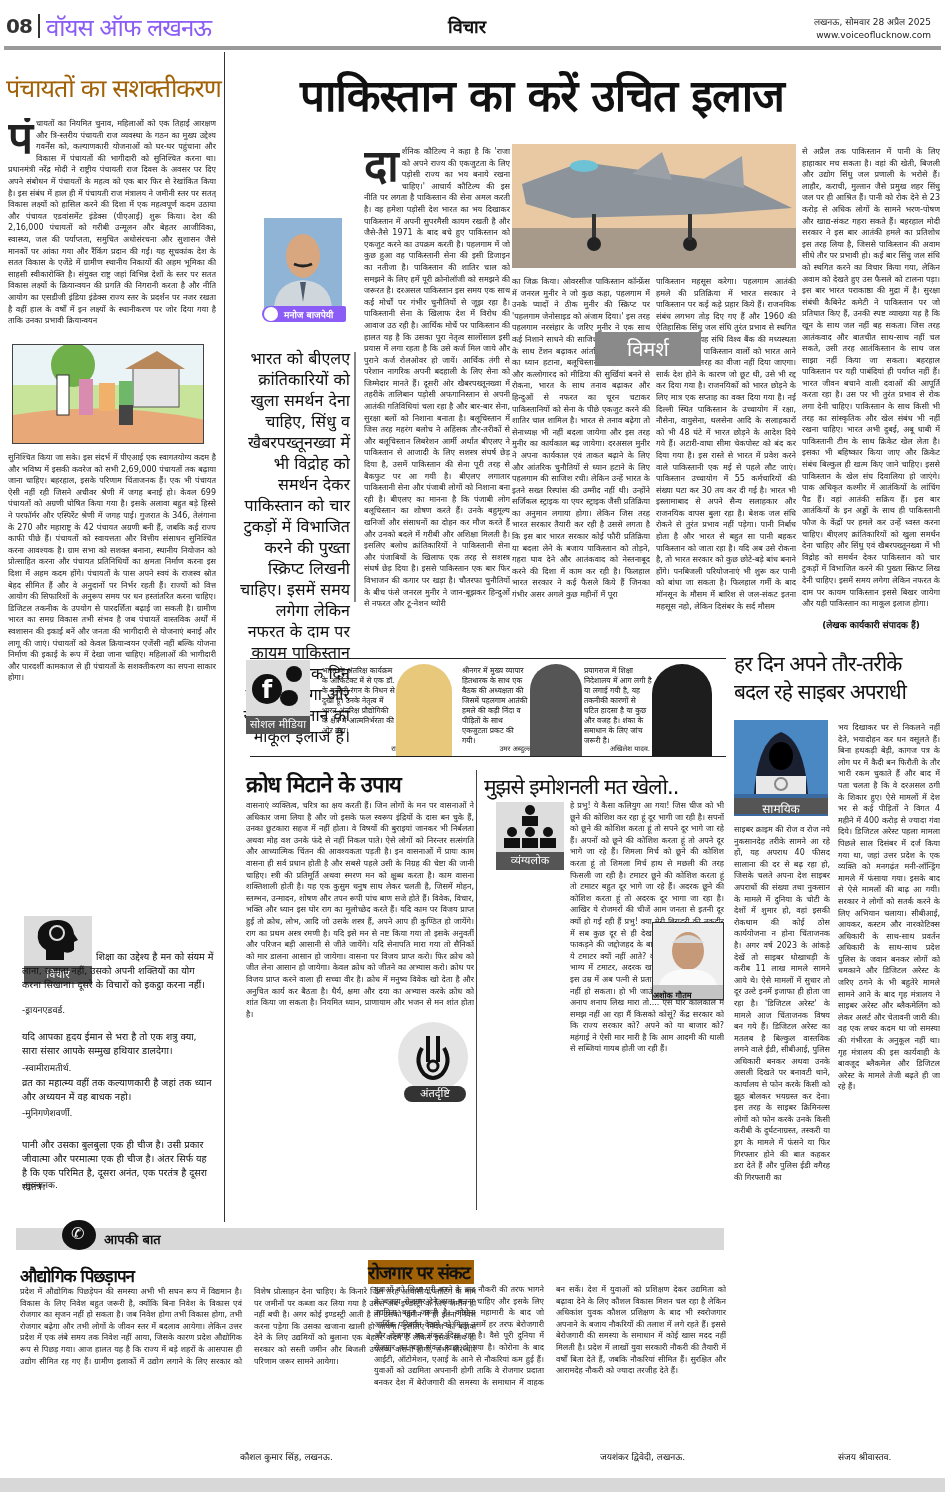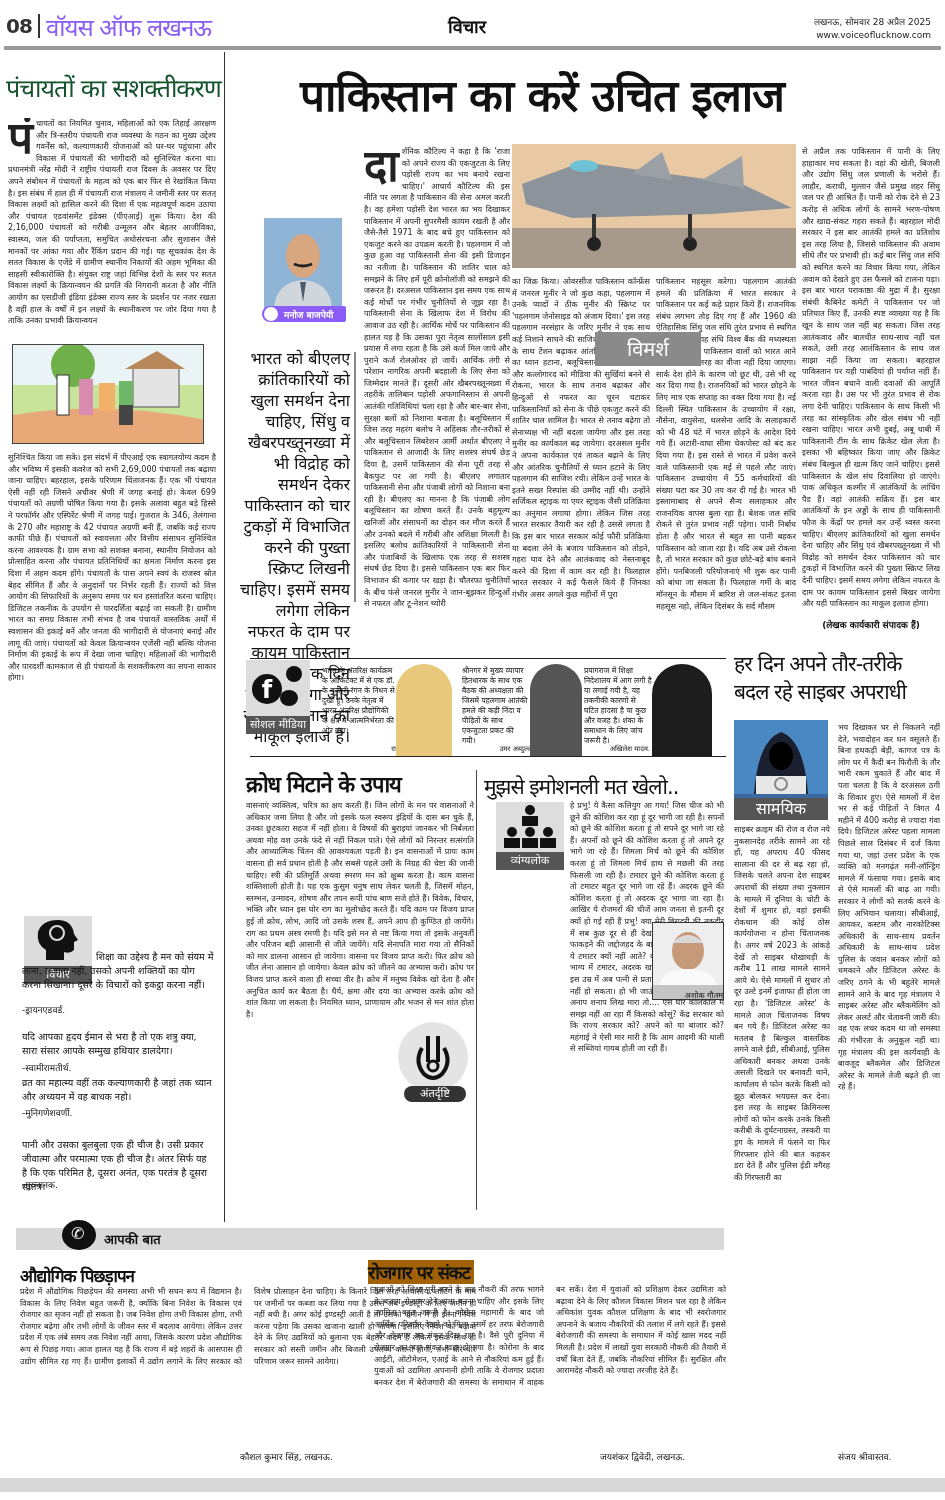--- a/index.html
+++ b/index.html
@@ -6,21 +6,21 @@
 body{width:945px;height:1500px;background:#fff;font-family:"DejaVu Sans",sans-serif;color:#111;position:relative;overflow:hidden}
 .abs{position:absolute}
 .masthead{left:0;top:0;width:945px;height:46px}
 .pgno{left:6px;top:14px;font-size:20px;font-weight:bold;color:#333;letter-spacing:-1px}
 .pgsep{left:38px;top:14px;width:2px;height:24px;background:#333}
 .paper-name{left:46px;top:10px;font-size:24px;font-weight:normal;color:#8b5cf6;letter-spacing:-1px}
 .section-name{left:448px;top:14px;font-size:18px;font-weight:bold}
 .dateline{right:14px;top:16px;font-size:9px;text-align:right;line-height:13px;color:#222}
 .rule-top{left:4px;top:46px;width:937px;height:4px;background:#9a9a9a}
 .col-sep{width:1px;background:#333}
-.headline-left{left:6px;top:70px;font-size:25px;color:#14532d;letter-spacing:-1px}
+.headline-left{left:6px;top:70px;font-size:25px;color:#a16207;letter-spacing:-1px}
 .main-headline{left:300px;top:64px;font-size:44px;font-weight:bold;color:#111;letter-spacing:-1px}
 .body-text{font-size:8px;line-height:11.6px;text-align:justify;color:#222;overflow:hidden}
 .drop{float:left;font-size:44px;line-height:40px;font-weight:bold;margin-right:3px}
 .img-box{overflow:hidden}
 .pullquote{font-size:18px;line-height:25px;text-align:right;color:#111}
 .label-box{background:#8a8a8a;color:#fff;text-align:center;font-size:20px}
 .small-label{background:#555;color:#fff;text-align:center;font-size:11px}
 .sub-head{font-weight:bold;color:#111;letter-spacing:-1px}
 .quote{font-size:10px;line-height:15px}
 .attrib{font-size:9px;}
@@ -152,21 +152,21 @@
 
 <div class="abs sub-head" style="left:734px;top:650px;width:206px;font-size:21px;line-height:28px;font-weight:normal">हर दिन अपने तौर-तरीके बदल रहे साइबर अपराधी</div>
 <div class="abs" style="left:734px;top:720px;width:94px;height:96px;background:#3a6aa0">
   <svg width="94" height="74" viewBox="0 0 94 74">
     <rect width="94" height="74" fill="#4a88c4"></rect>
     <path d="M20 74 Q24 20 47 12 Q70 20 74 74Z" fill="#1a2030"></path>
     <ellipse cx="47" cy="36" rx="12" ry="14" fill="#000"></ellipse>
     <rect x="22" y="56" width="50" height="18" fill="#e8e8e8"></rect>
     <circle cx="47" cy="64" r="6" fill="none" stroke="#888" stroke-width="2"></circle>
   </svg>
-  <div class="small-label" style="height:22px;line-height:22px;font-size:16px">सामयिक</div>
+  <div class="small-label" style="height:16px;line-height:22px;font-size:12px">सामयिक</div>
 </div>
 <div class="abs body-text" style="left:734px;top:824px;width:96px;height:620px">साइबर क्राइम की रोज व रोज नये नुकसानदेह तरीके सामने आ रहे हों, यह अपराध 40 फीसद सालाना की दर से बढ़ रहा हो, जिसके चलते अपना देश साइबर अपराधों की संख्या तथा नुकसान के मामले में दुनिया के चोटी के देशों में शुमार हो, वहां इसकी रोकथाम की कोई ठोस कार्ययोजना न होना चिंताजनक है। अगर वर्ष 2023 के आंकड़े देखें तो साइबर धोखाधड़ी के करीब 11 लाख मामले सामने आये थे। ऐसे मामलों में सुधार तो दूर उल्टे इनमें इजाफा ही होता जा रहा है। 'डिजिटल अरेस्ट' के मामले आज चिंताजनक विषय बन गये हैं। डिजिटल अरेस्ट का मतलब है बिल्कुल वास्तविक लगने वाले ईडी, सीबीआई, पुलिस अधिकारी बनकर अथवा उनके असली दिखते पर बनावटी थाने, कार्यालय से फोन करके किसी को झूठ बोलकर भयग्रस्त कर देना। इस तरह के साइबर क्रिमिनल्स लोगों को फोन करके उनके किसी करीबी के दुर्घटनाग्रस्त, तस्करी या ड्रग के मामले में फंसने या फिर गिरफ्तार होने की बात कहकर डरा देते हैं और पुलिस ईडी वगैरह की गिरफ्तारी का</div>
 <div class="abs body-text" style="left:838px;top:722px;width:102px;height:722px">भय दिखाकर घर से निकलने नहीं देते, भयादोहन कर धन वसूलते हैं। बिना हथकड़ी बेड़ी, कागज पत्र के लोग घर में कैदी बन फिरौती के तौर भारी रकम चुकाते हैं और बाद में पता चलता है कि वे दरअसल ठगी के शिकार हुए। ऐसे मामलों में देश भर से कई पीड़ितों ने विगत 4 महीने में 400 करोड़ से ज्यादा गंवा दिये। डिजिटल अरेस्ट पहला मामला पिछले साल दिसंबर में दर्ज किया गया था, जहां उत्तर प्रदेश के एक व्यक्ति को मनगढ़ंत मनी-लॉन्ड्रिंग मामले में फंसाया गया। इसके बाद से ऐसे मामलों की बाढ़ आ गयी। सरकार ने लोगों को सतर्क करने के लिए अभियान चलाया। सीबीआई, आयकर, कस्टम और नारकोटिक्स अधिकारी के साथ-साथ प्रवर्तन अधिकारी के साथ-साथ प्रदेश पुलिस के जवान बनकर लोगों को धमकाने और डिजिटल अरेस्ट के जरिए ठगने के भी बहुतेरे मामले सामने आने के बाद गृह मंत्रालय ने साइबर अरेस्ट और ब्लैकमेलिंग को लेकर अलर्ट और चेतावनी जारी की। वह एक लचर कदम था जो समस्या की गंभीरता के अनुकूल नहीं था। गृह मंत्रालय की इस कार्यवाही के बावजूद ब्लैकमेल और डिजिटल अरेस्ट के मामले तेजी बढ़ते ही जा रहे हैं।</div>
 <div class="abs byline" style="left:838px;top:1450px;width:102px">संजय श्रीवास्तव.</div>
 
 <div class="abs sub-head" style="left:246px;top:768px;font-size:22px">क्रोध मिटाने के उपाय</div>
 <div class="abs body-text" style="left:246px;top:800px;width:228px;height:420px">वासनाएं व्यक्तित्व, चरित्र का क्षय करती हैं। जिन लोगों के मन पर वासनाओं ने अधिकार जमा लिया है और जो इसके फल स्वरूप इंद्रियों के दास बन चुके हैं, उनका छुटकारा सहज में नहीं होता। वे विषयों की बुराइयां जानकर भी निर्बलता अथवा मोह वश उनके फंदे से नहीं निकल पाते। ऐसे लोगों को निरन्तर सत्संगति और आध्यात्मिक चिंतन की आवश्यकता पड़ती है। इन वासनाओं में प्रायः काम वासना ही सर्व प्रधान होती है और सबसे पहले उसी के निग्रह की चेष्टा की जानी चाहिए। स्त्री की प्रतिमूर्ति अथवा स्मरण मन को क्षुब्ध करता है। काम वासना शक्तिशाली होती है। यह एक कुसुम धनुष साथ लेकर चलती है, जिसमें मोहन, स्तम्भन, उन्मादन, शोषण और तपन रूपी पांच बाण सजे होते हैं। विवेक, विचार, भक्ति और ध्यान इस घोर राग का मूलोच्छेद करते हैं। यदि काम पर विजय प्राप्त हुई तो क्रोध, लोभ, आदि जो उसके शस्त्र हैं, अपने आप ही कुण्ठित हो जायेंगे। राग का प्रथम अस्त्र रमणी है। यदि इसे मन से नष्ट किया गया तो इसके अनुवर्ती और परिजन बड़ी आसानी से जीते जायेंगे। यदि सेनापति मारा गया तो सैनिकों को मार डालना आसान हो जायेगा। वासना पर विजय प्राप्त करो। फिर क्रोध को जीत लेना आसान हो जायेगा। केवल क्रोध को जीतने का अभ्यास करो। क्रोध पर विजय प्राप्त करने वाला ही सच्चा वीर है। क्रोध में मनुष्य विवेक खो देता है और अनुचित कार्य कर बैठता है। धैर्य, क्षमा और दया का अभ्यास करके क्रोध को शांत किया जा सकता है। नियमित ध्यान, प्राणायाम और भजन से मन शांत होता है।</div>
 <div class="abs" style="left:398px;top:1022px;width:70px;height:70px;border-radius:50%;background:#e4e4e4">
   <svg width="70" height="70" viewBox="0 0 70 70">
     <path d="M30 14 L30 40 M40 14 L40 40 M24 26 Q16 40 26 52 Q35 60 44 52 Q54 40 46 26" stroke="#111" stroke-width="4" fill="none"></path>
@@ -191,21 +191,21 @@
   <div class="small-label" style="height:18px;line-height:18px">व्यंग्यलोक</div>
 </div>
 <div class="abs body-text" style="left:570px;top:800px;width:154px;height:400px;text-indent:0">हे प्रभु! ये कैसा कलियुग आ गया! जिस चीज को भी छूने की कोशिश कर रहा हूं दूर भागी जा रही है। सपनों को छूने की कोशिश करता हूं तो सपने दूर भागे जा रहे हैं। अपनों को छूने की कोशिश करता हूं तो अपने दूर भागे जा रहे हैं। शिमला मिर्च को छूने की कोशिश करता हूं तो शिमला मिर्च हाथ से मछली की तरह फिसली जा रही है। टमाटर छूने की कोशिश करता हूं तो टमाटर बहुत दूर भागे जा रहे हैं। अदरक छूने की कोशिश करता हूं तो अदरक दूर भागा जा रहा है। आखिर ये रोजमर्रा की चीजें आम जनता से इतनी दूर क्यों हो गई रही हैं प्रभु! क्या मेरी बिरादरी की तकदीर में सब कुछ दूर से ही देखना लिखा है प्रभु? लाख फाकड़ने की जद्दोजहद के बाद भी मेरे हाथ में आखिर ये टमाटर क्यों नहीं आते? क्या इन दिनों मेरे मुंह के भाग्य में टमाटर, अदरक खाना नहीं लिखा है? प्रभु! इस उम्र में अब पत्नी से प्रताड़ित होकर तुलसीदास भी नहीं हो सकता। हो भी जाऊं तो आदिपुरुष की तरह अनाप शनाप लिख मारा तो.... ऐसे घोर कलिकाल में समझ नहीं आ रहा मैं किसको कोसूं? केंद्र सरकार को कि राज्य सरकार को? अपने को या बाजार को? महंगाई ने ऐसी मार मारी है कि आम आदमी की थाली से सब्जियां गायब होती जा रही हैं।</div>
 <div class="abs" style="left:652px;top:922px;width:72px;height:78px;background:#c4c4c4;border:1px solid #333">
   <svg width="70" height="62" viewBox="0 0 70 62">
     <rect width="70" height="62" fill="#eee"></rect>
     <ellipse cx="35" cy="28" rx="16" ry="19" fill="#c69a78"></ellipse>
     <path d="M19 20 Q35 4 51 20" fill="#d8d8d8"></path>
     <path d="M6 62 Q10 46 35 46 Q60 46 64 62Z" fill="#fafafa"></path>
   </svg>
-  <div style="height:14px;font-size:8px;text-align:right;line-height:14px;font-weight:normal">अशोक गौतम</div>
+  <div style="height:14px;font-size:8px;text-align:left;line-height:14px;font-weight:bold">अशोक गौतम</div>
 </div>
 
 <div class="abs grey-band" style="left:16px;top:1228px;width:708px;height:22px"></div>
 <div class="abs" style="left:62px;top:1220px;width:34px;height:30px;border-radius:50%;background:#111">
   <span style="position:absolute;left:9px;top:4px;color:#fff;font-size:16px">✆</span>
 </div>
 <div class="abs" style="left:104px;top:1230px;font-size:13px;font-weight:bold">आपकी बात</div>
 
 <div class="abs sub-head" style="left:20px;top:1264px;font-size:17px">औद्योगिक पिछड़ापन</div>
 <div class="abs body-text" style="left:20px;top:1286px;width:456px;height:160px;column-count:2;column-gap:12px">प्रदेश में औद्योगिक पिछड़ेपन की समस्या अभी भी सघन रूप में विद्यमान है। विकास के लिए निवेश बहुत जरूरी है, क्योंकि बिना निवेश के विकास एवं रोजगार का सृजन नहीं हो सकता है। जब निवेश होगा तभी विकास होगा, तभी रोजगार बढ़ेगा और तभी लोगों के जीवन स्तर में बदलाव आयेगा। लेकिन उत्तर प्रदेश में एक लंबे समय तक निवेश नहीं आया, जिसके कारण प्रदेश औद्योगिक रूप से पिछड़ गया। आज हालत यह है कि राज्य में बड़े शहरों के आसपास ही उद्योग सीमित रह गए हैं। ग्रामीण इलाकों में उद्योग लगाने के लिए सरकार को विशेष प्रोत्साहन देना चाहिए। के किनारे जिस तरह आवासीय प्लाटिंग के नाम पर जमीनों पर कब्जा कर लिया गया है उससे अब इण्डस्ट्री के लिए जमीन ही नहीं बची है। अगर कोई इण्डस्ट्री आती है तो उसको जमीन में ही इतना निवेश करना पड़ेगा कि उसका खजाना खाली हो जायगा। इसलिए निवेश को बढ़ावा देने के लिए उद्यमियों को बुलाना एक बेहतर कदम है लेकिन इसके साथ ही सरकार को सस्ती जमीन और बिजली उपलब्ध करानी होगी, तभी धीरे-धीरे परिणाम जरूर सामने आयेगा।</div>

